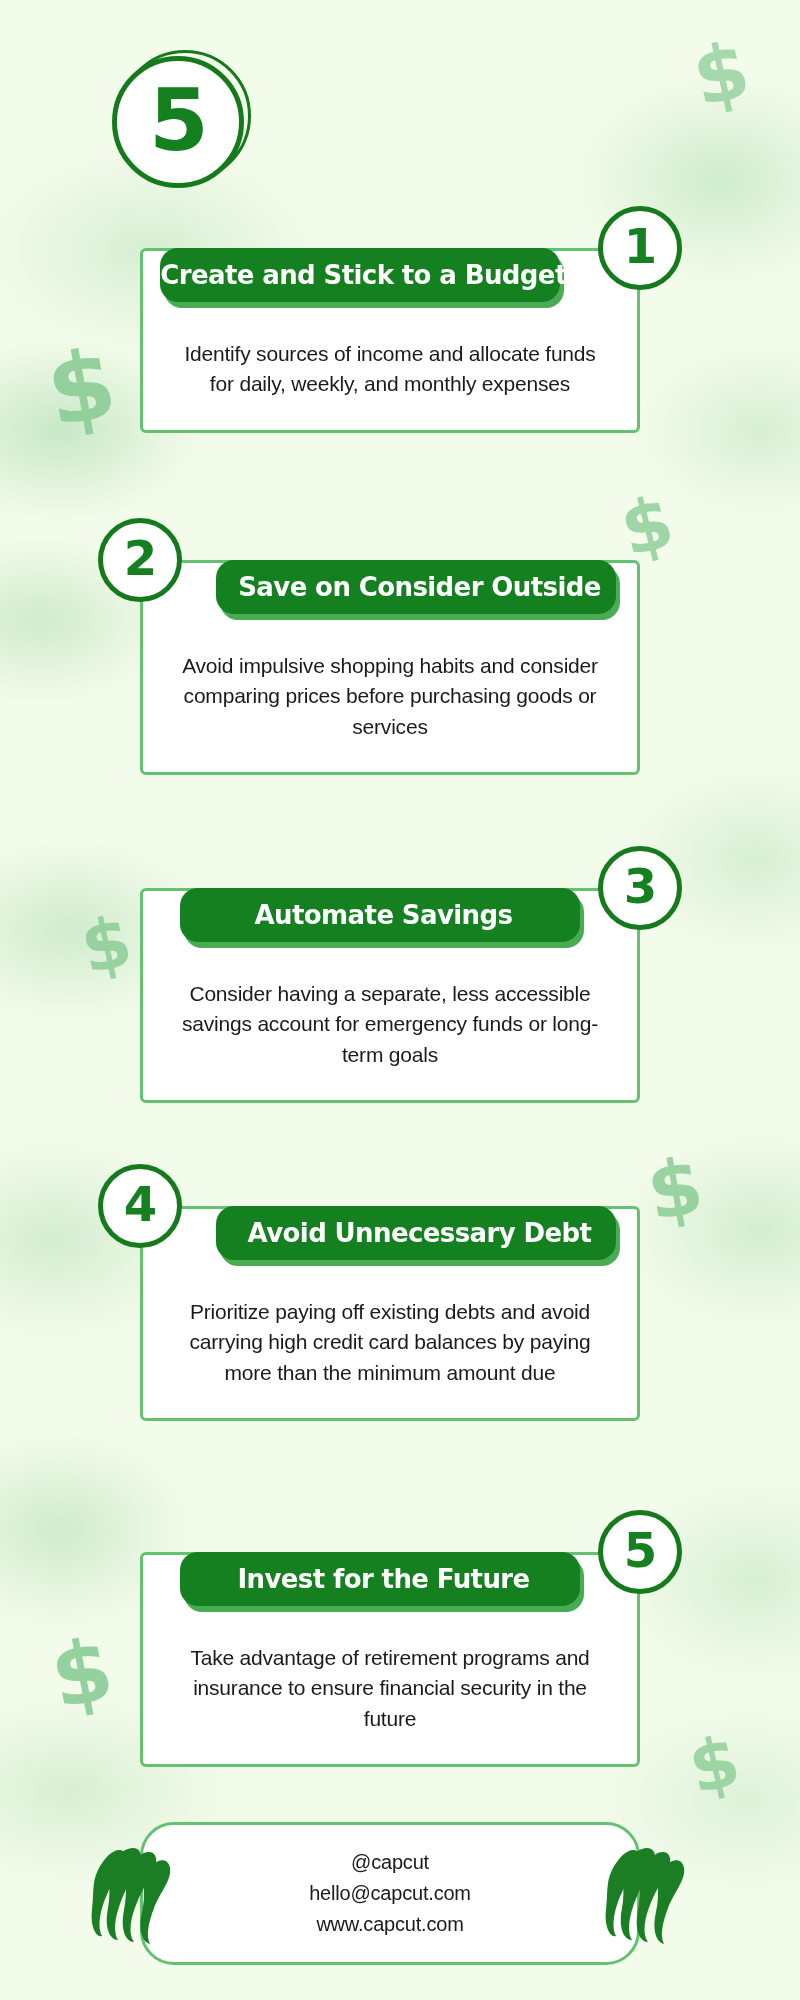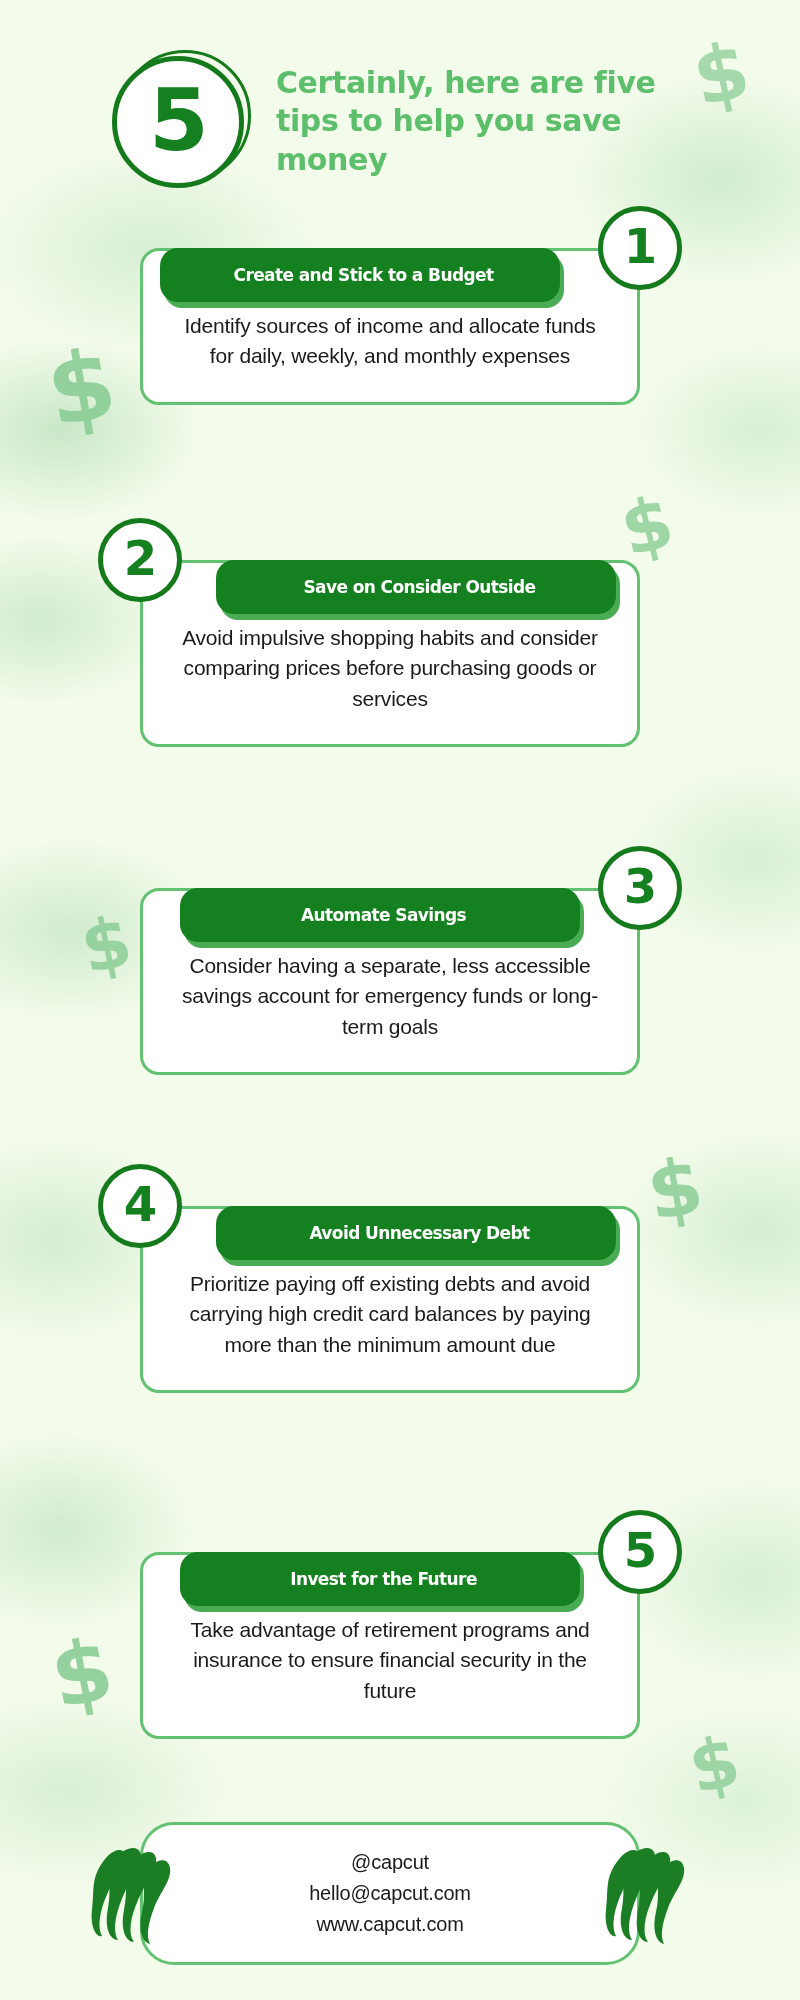--- a/index.html
+++ b/index.html
@@ -119,22 +119,22 @@
   
   .card {
     position: absolute;
     left: 140px;
     width: 500px;
   }
   .card-body {
     position: relative;
     background: #ffffff;
     border: 3px solid #63c172;
-    border-radius: 19px;
-    padding: 60px 34px 30px 34px;
+    border-radius: 6px;
+    padding: 88px 34px 30px 34px;
     min-height: 150px;
     display: flex;
     align-items: center;
     justify-content: center;
     text-align: center;
   }
   .card-text {
     font-family: "Liberation Sans", sans-serif;
     font-size: 21px;
     line-height: 1.45;
@@ -163,21 +163,21 @@
     height: 54px;
     background: #15801f;
     border-radius: 18px;
     display: flex;
     align-items: center;
     justify-content: center;
   }
   .banner-text {
     font-family: "DejaVu Sans", sans-serif;
     font-weight: 700;
-    font-size: 17px;
+    font-size: 26px;
     letter-spacing: -0.6px;
     color: #ffffff;
     white-space: nowrap;
     margin-left: 7px;
   }
   .card-badge {
     position: absolute;
     width: 84px;
     height: 84px;
     border-radius: 50%;
@@ -250,21 +250,20 @@
 
 <div class="page">
 
   <div class="header">
     <div class="header-badge">
       <div class="ring-outer"></div>
       <div class="ring-inner">
         <span class="num">5</span>
       </div>
     </div>
-    <div class="header-title">Certainly, here are five tips to help you save money</div>
   </div>
 
   <div class="card" style="top:248px">
     <div class="card-body">
       <div class="card-text">Identify sources of income and allocate funds for daily, weekly, and monthly expenses</div>
     </div>
     <div class="banner-wrap">
       <div class="banner-shadow"></div>
       <div class="banner">
         <span class="banner-text">Create and Stick to a Budget</span>

